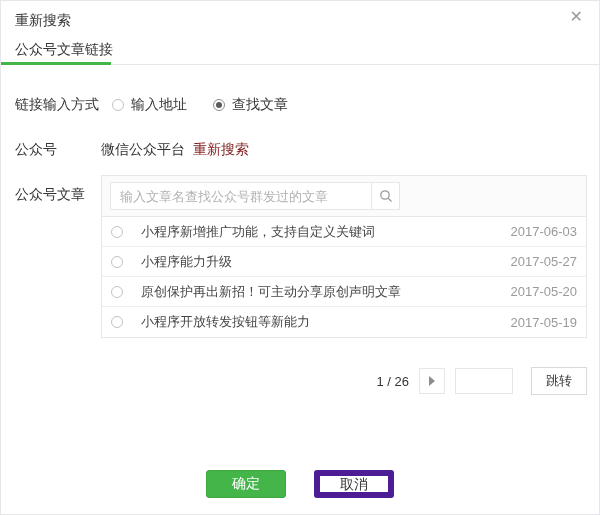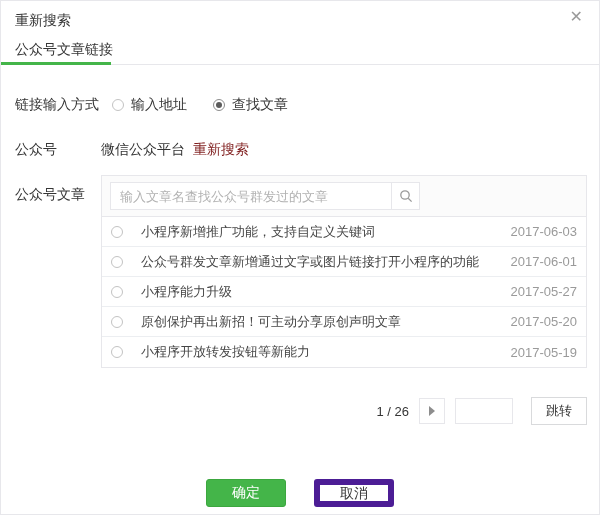--- a/index.html
+++ b/index.html
@@ -41,21 +41,21 @@
 
   
   .account-value { font-size:14px; color:#353535; }
   .research-link { font-size:14px; color:#7f1d1d; margin-left:8px; cursor:pointer; }
 
   
   .article-col { flex:1; min-width:0; }
   .article-table { border:1px solid #e7e7eb; }
   .search-header { background:#fbfbfb; padding:6px 8px; display:flex;
     align-items:center; border-bottom:1px solid #e7e7eb; }
-  .search-input { width:282px; height:28px; border:1px solid #e7e7eb;
+  .search-input { width:262px; height:28px; border:1px solid #e7e7eb;
     background:#fff; padding:0 9px; font-size:13px; color:#353535; outline:none;
     font-family:inherit; }
   .search-input::placeholder { color:#b2b2b2; }
   .search-btn { width:28px; height:28px; border:1px solid #e7e7eb;
     border-left:none; background:#fff; display:flex; align-items:center;
     justify-content:center; cursor:pointer; }
 
   .article-row { display:flex; align-items:center; height:30px; padding:0 9px;
     border-bottom:1px solid #eceef1; background:#fff; cursor:pointer; }
   .article-row:last-child { border-bottom:none; }
@@ -72,21 +72,21 @@
     margin-right:10px; }
   .tri-right { width:0; height:0; border-left:6px solid #8d8d8d;
     border-top:5px solid transparent; border-bottom:5px solid transparent; }
   .page-input { width:58px; height:26px; border:1px solid #e7e7eb;
     font-size:13px; padding:0 6px; color:#353535; outline:none; margin-right:18px;
     font-family:inherit; }
   .jump-btn { width:56px; height:28px; border:1px solid #d9dadc; background:#fff;
     font-size:13px; color:#353535; cursor:pointer; font-family:inherit; }
 
   
-  .footer { position:absolute; left:0; bottom:7px; width:100%; display:flex;
+  .footer { position:absolute; left:0; bottom:16px; width:100%; display:flex;
     justify-content:center; gap:28px; }
   .btn { width:80px; height:28px; font-size:14px; border-radius:3px;
     cursor:pointer; font-family:inherit; }
   .btn-confirm { background:var(--green,#44b549); border:1px solid #3ca73f;
     color:#fff; }
   .btn-cancel { background:#fff; border:6px solid #4c1d95; color:#353535; }
 </style>
 </head>
 <body>
 
@@ -140,25 +140,20 @@
             </button>
           </div>
 
           <div class="article-row">
             <span class="radio"></span>
             <span class="article-title">小程序新增推广功能，支持自定义关键词</span>
             <span class="article-date">2017-06-03</span>
           </div>
           <div class="article-row">
             <span class="radio"></span>
-            <span class="article-title">公众号群发文章新增通过文字或图片链接打开小程序的功能</span>
-            <span class="article-date">2017-06-01</span>
-          </div>
-          <div class="article-row">
-            <span class="radio"></span>
             <span class="article-title">小程序能力升级</span>
             <span class="article-date">2017-05-27</span>
           </div>
           <div class="article-row">
             <span class="radio"></span>
             <span class="article-title">原创保护再出新招！可主动分享原创声明文章</span>
             <span class="article-date">2017-05-20</span>
           </div>
           <div class="article-row">
             <span class="radio"></span>

